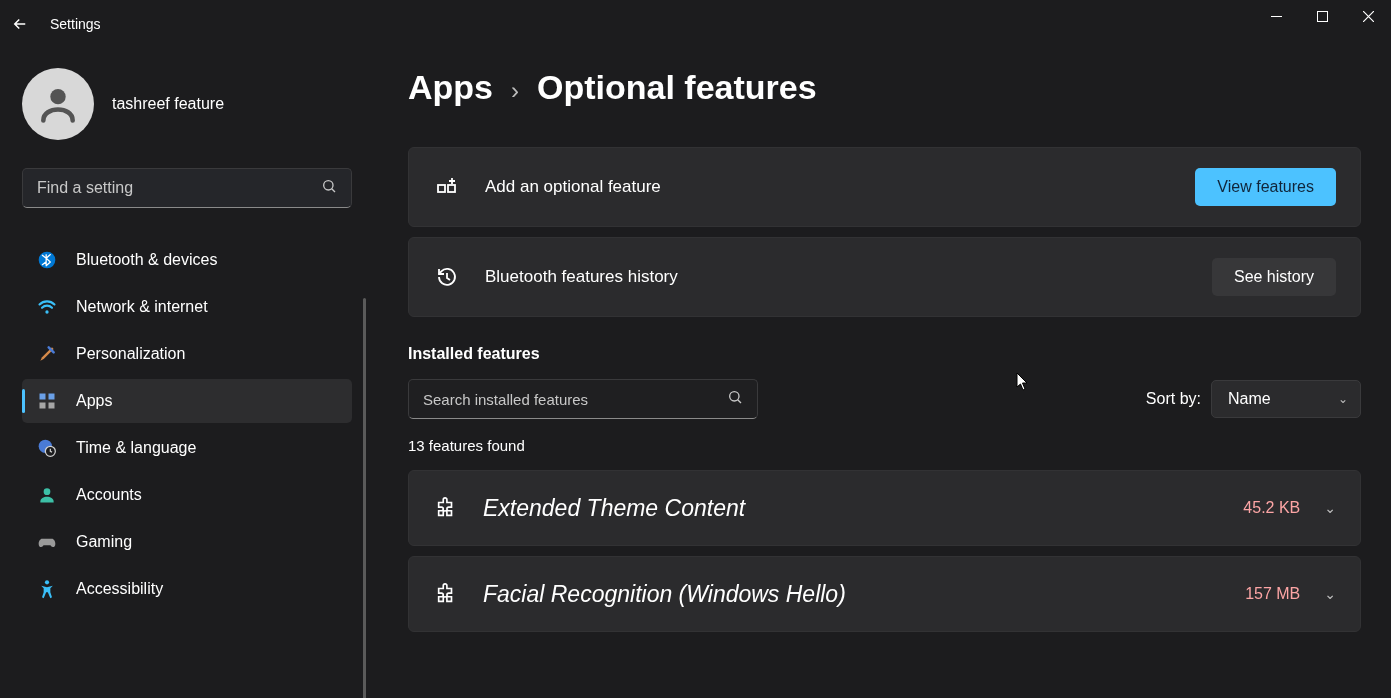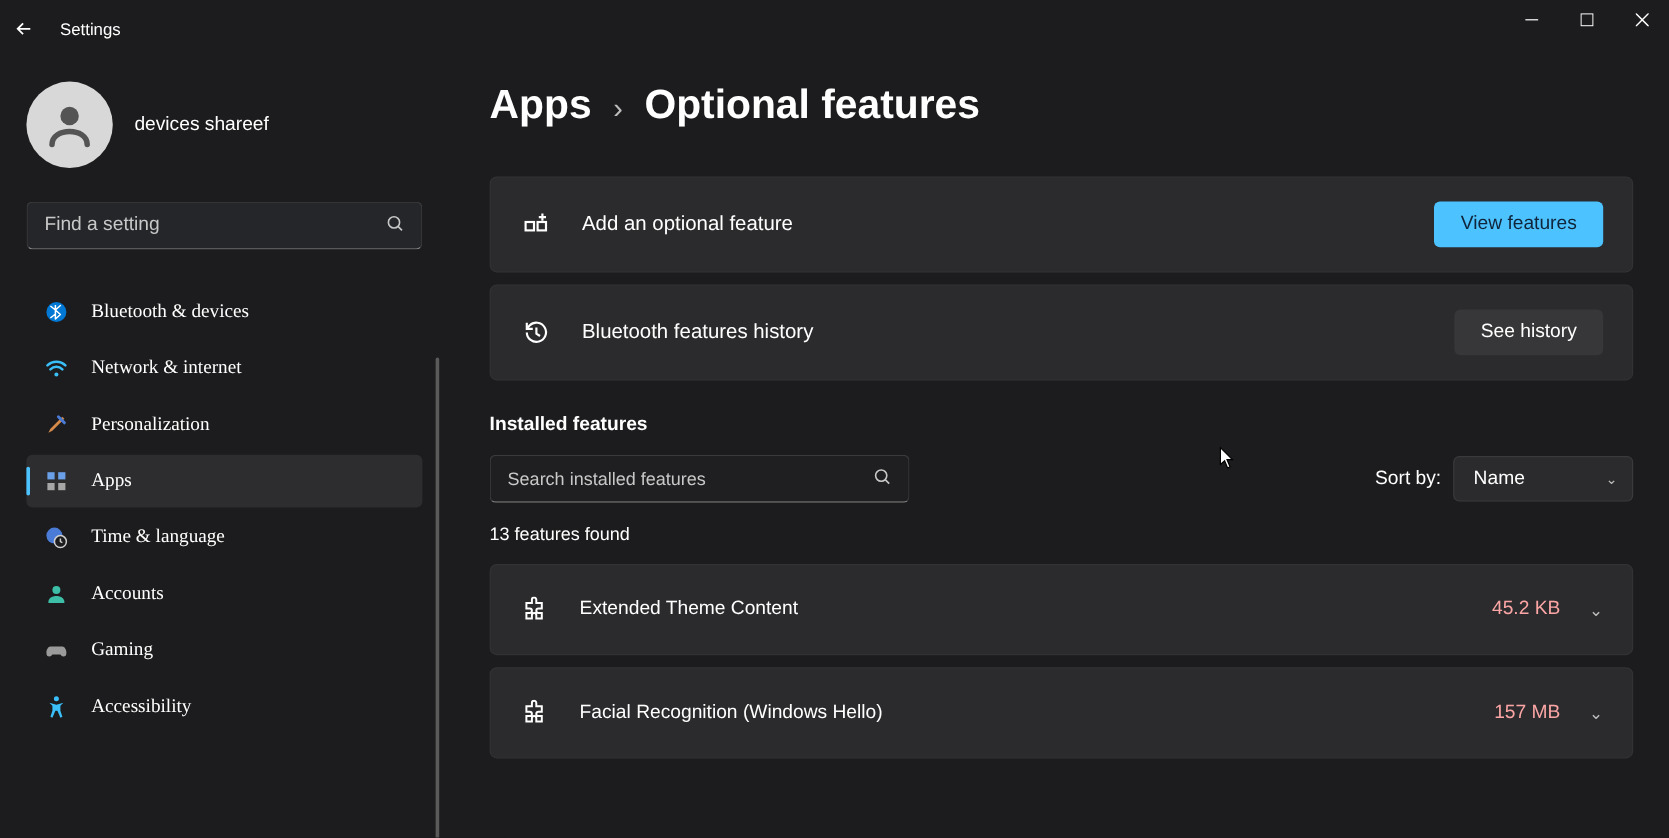--- a/index.html
+++ b/index.html
@@ -92,21 +92,20 @@
   }
   .nav-item {
     display: flex;
     align-items: center;
     gap: 18px;
     height: 44px;
     padding: 0 14px;
     border-radius: 5px;
     cursor: pointer;
     font-size: 16px;
-    font-family: Liberation Serif, serif;
   }
   .nav-item.active {
     background: #2d2d2f;
     position: relative;
   }
   .nav-item.active::before {
     content: "";
     position: absolute;
     left: 0; top: 10px; bottom: 10px;
     width: 3px;
@@ -223,21 +222,21 @@
     align-items:center;
     padding: 0 24px;
     height: 76px;
     margin-bottom: 10px;
   }
   .feat-icon {
     width:26px; height:26px;
     margin-right: 24px;
     display:flex;align-items:center;justify-content:center;
   }
-  .feat-name { flex:1; font-size:16px;}
+  .feat-name { flex:1; font-size:23px;font-style:italic;}
   .feat-size { font-size:16px; color:#fca5a5; margin-right: 24px;}
   .expand { font-size:14px; color:#bcbcbc; cursor:pointer;}
   .cursor {
     position:absolute;
     left:1016px; top:372px;
     width:14px; height:20px;
     pointer-events:none;
   }
 </style>
 </head>
@@ -272,21 +271,21 @@
 <div class="layout">
 
   <div class="sidebar">
     <div class="profile">
       <div class="avatar">
         <svg viewBox="0 0 24 24">
             <circle cx="12" cy="8" r="4.2"></circle>
             <path d="M4 21c0-4 4-6 8-6s8 2 8 6" fill="none" stroke="#545454" stroke-width="2.5" stroke-linecap="round"></path>
           </svg>
       </div>
-      <div class="username">devices shareef</div>
+      <div class="username">tashreef feature</div>
     </div>
 
     <div class="search-box">
       <input type="text" placeholder="Find a setting" style="">
       <span>
         <svg width="16" height="16" viewBox="0 0 24 24" fill="none" stroke="#c8c8c8" stroke-width="2">
             <circle cx="11" cy="11" r="7"></circle>
             <path d="M21 21l-5-5"></path>
           </svg>
       </span>

